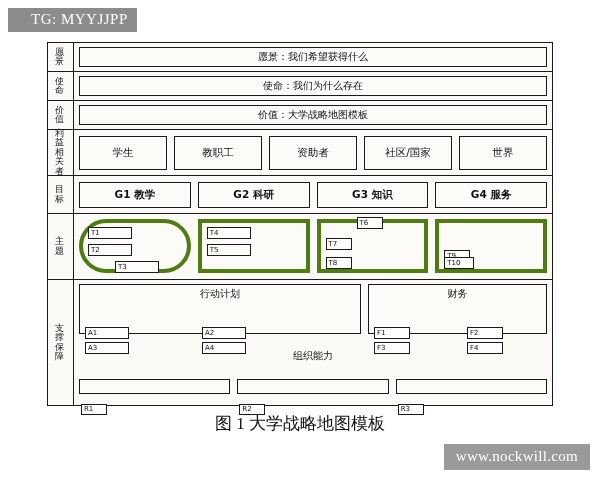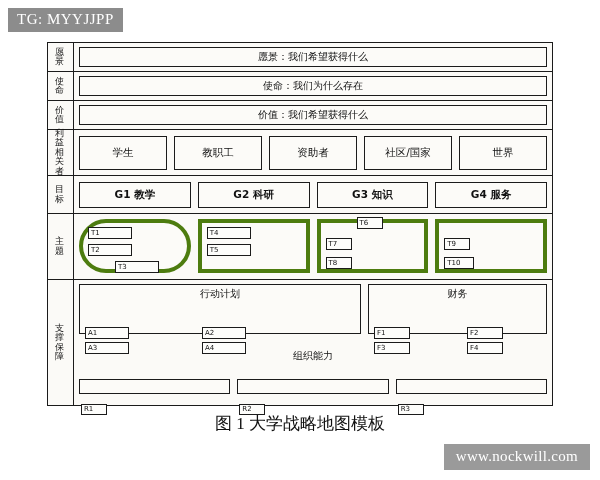--- a/index.html
+++ b/index.html
@@ -17,21 +17,21 @@
 
   
   .tg-badge {
     position: absolute;
     left: 8px;
     top: 8px;
     background: #8c8c8c;
     color: #ffffff;
     font-size: 15px;
     font-family: "Liberation Serif", serif;
-    padding: 3px 9px 4px 9px;
+    padding: 3px 9px 4px 23px;
     letter-spacing: 0.5px;
     z-index: 5;
   }
 
   
   .site-badge {
     position: absolute;
     right: 10px;
     bottom: 10px;
     background: #9a9a9a;
@@ -222,21 +222,21 @@
     <div class="rbody">
       <div class="cell wide">使命：我们为什么存在</div>
     </div>
   </div>
 
   <div class="row">
     <div class="rlabel">
         <span>价值</span>
       </div>
     <div class="rbody">
-      <div class="cell wide">价值：我们希望获得什么</div>
+      <div class="cell wide">价值：大学战略地图模板</div>
     </div>
   </div>
 
   <div class="row" style="height:46px;">
     <div class="rlabel">
         <span>利益相关者</span>
       </div>
     <div class="rbody">
       <div class="grid5">
         <div class="cell">学生</div>
@@ -276,21 +276,21 @@
         <div class="theme-box" style="flex:1 1 0;">
           <div class="tchip" style="top:4px;left:5px;width:44px;">T4</div>
           <div class="tchip" style="top:21px;left:5px;width:44px;">T5</div>
         </div>
         <div class="theme-box" style="flex:1 1 0;">
           <div class="tchip" style="top:-6px;left:36px;width:26px;">T6</div>
           <div class="tchip" style="top:15px;left:5px;width:26px;">T7</div>
           <div class="tchip" style="top:34px;left:5px;width:26px;">T8</div>
         </div>
         <div class="theme-box" style="flex:1 1 0;">
-          <div class="tchip" style="top:15px;left:5px;width:26px;">T9</div>
+          <div class="tchip" style="top:27px;left:5px;width:26px;">T9</div>
           <div class="tchip" style="top:34px;left:5px;width:30px;">T10</div>
         </div>
       </div>
     </div>
   </div>
 
   <div class="row" style="flex:1 1 auto;">
     <div class="rlabel">
         <span>支撑保障</span>
       </div>

